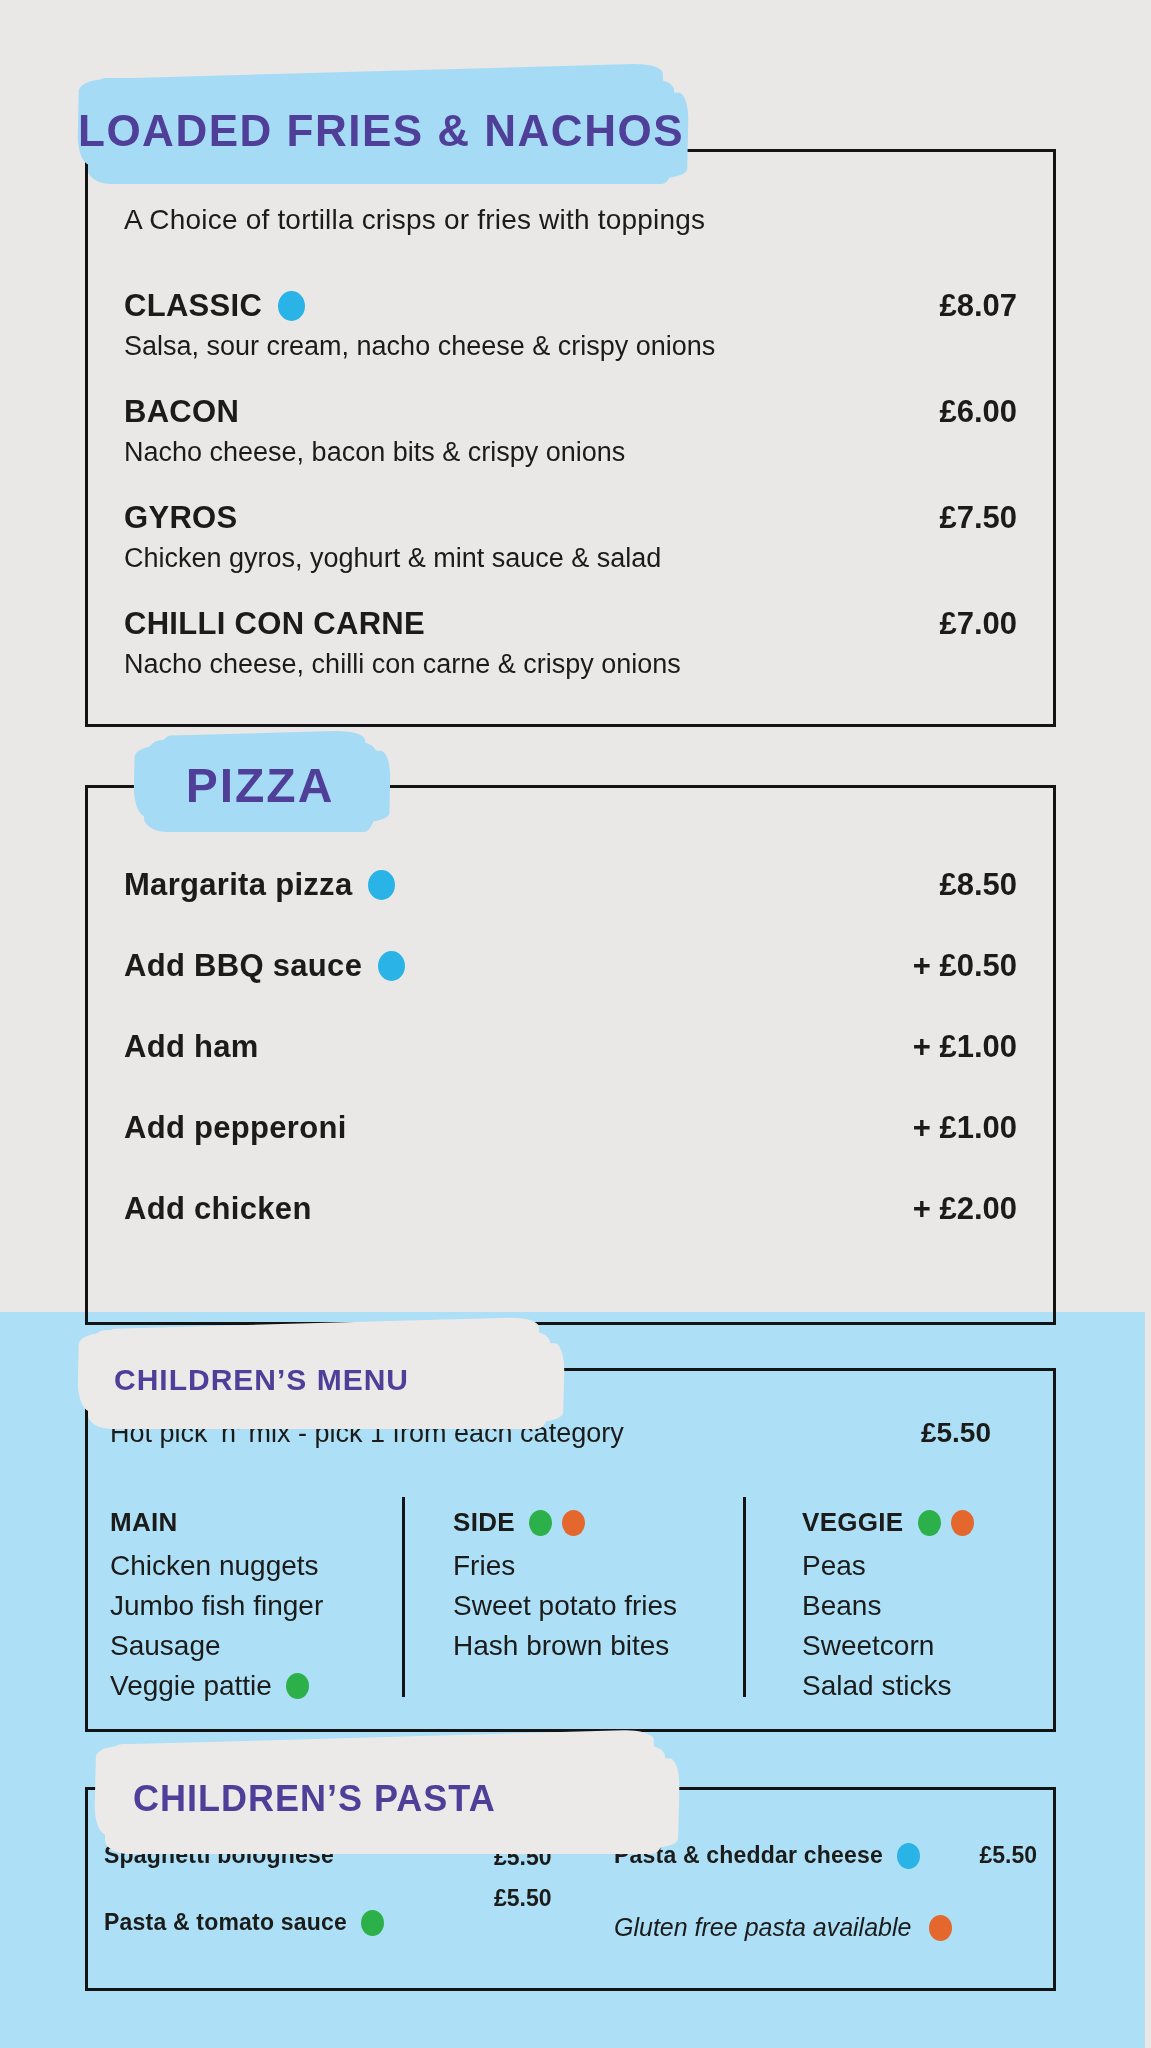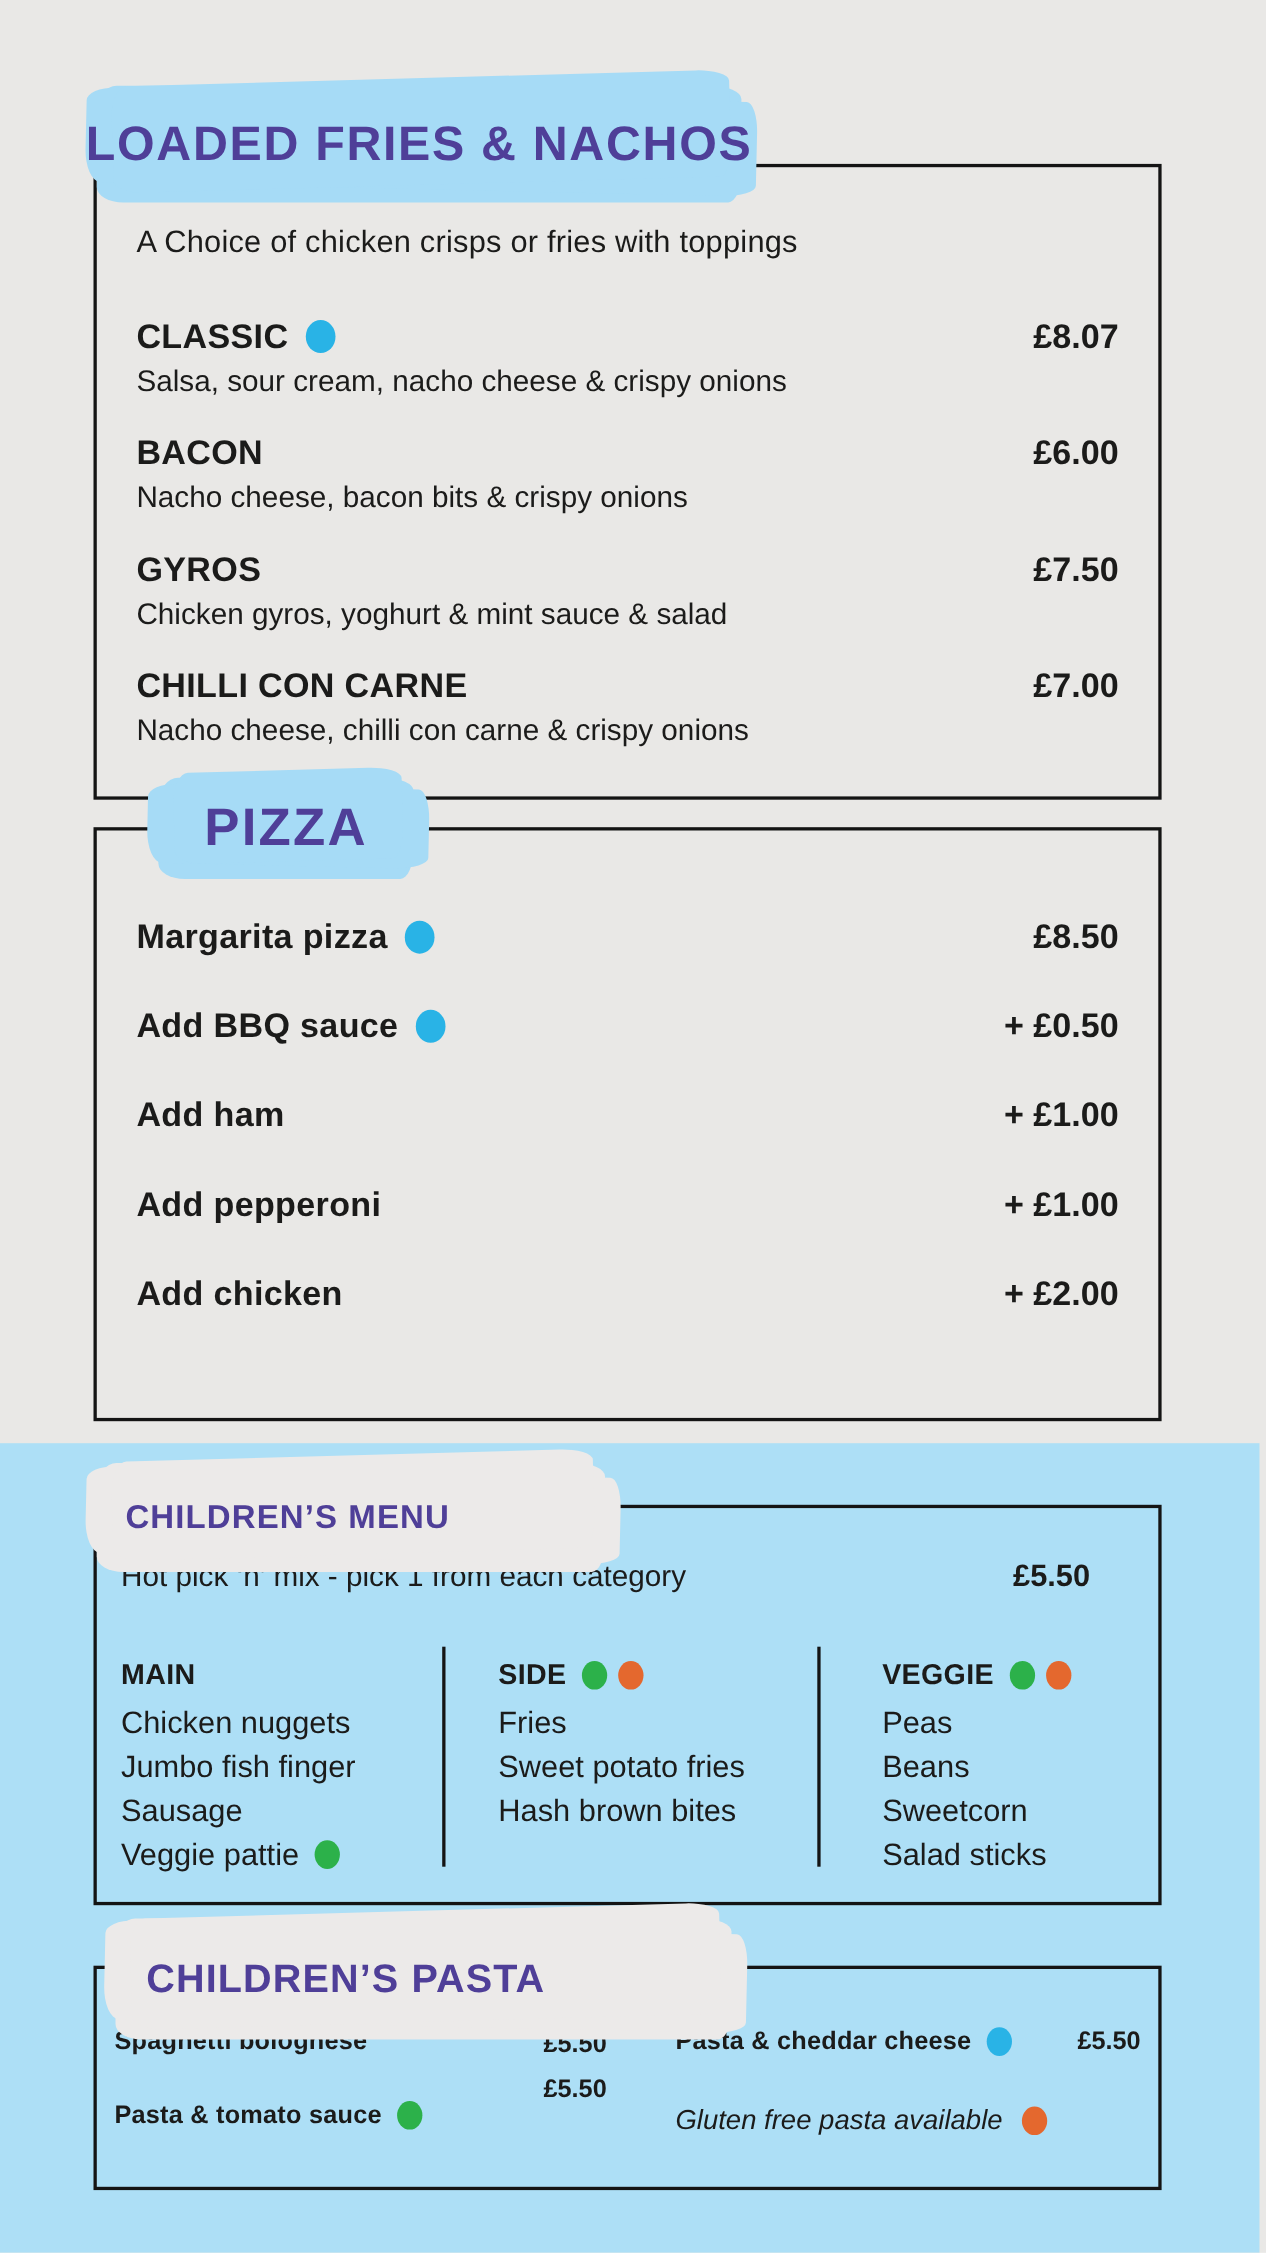--- a/index.html
+++ b/index.html
@@ -14,21 +14,21 @@
   .bg-bottom {
     position:absolute; left:0; top:1312px; width:1145px; height:736px;
     background:var(--bg-bottom,#addff6);
   }
   .box {
     position:absolute; left:85px; width:971px;
     border:3px solid var(--border-black,#141414);
     box-sizing:border-box;
   }
   #box-loaded { top:149px; height:578px; }
-  #box-pizza  { top:752px; height:540px; }
+  #box-pizza  { top:785px; height:540px; }
   #box-cmenu  { top:1368px; height:364px; }
   #box-cpasta { top:1787px; height:204px; }
 
   
   .brush {
     position:absolute; z-index:2;
     display:flex; align-items:center; justify-content:center;
   }
   .brush::before {
     content:""; position:absolute; inset:8px -14px 12px -10px;
@@ -118,21 +118,21 @@
 <body>
 
 <div class="page">
   <div class="bg-bottom"></div>
 
   <section class="box" id="box-loaded">
     <div class="brush brush-blue">
       <h2>LOADED FRIES &amp; NACHOS</h2>
     </div>
     <div class="box-content">
-      <p class="subtitle">A Choice of chicken crisps or fries with toppings</p>
+      <p class="subtitle">A Choice of tortilla crisps or fries with toppings</p>
       <div id="loaded-items">
           <div class="menu-item">
     <div class="item-row">
       <span class="item-name">CLASSIC</span>
       <span class="item-dots">
                 <span class="dot" style="background: rgb(41, 179, 230);"></span>
               </span>
       <span class="item-price">£8.07</span>
     </div>
     <div class="item-desc">Salsa, sour cream, nacho cheese &amp; crispy onions</div>

